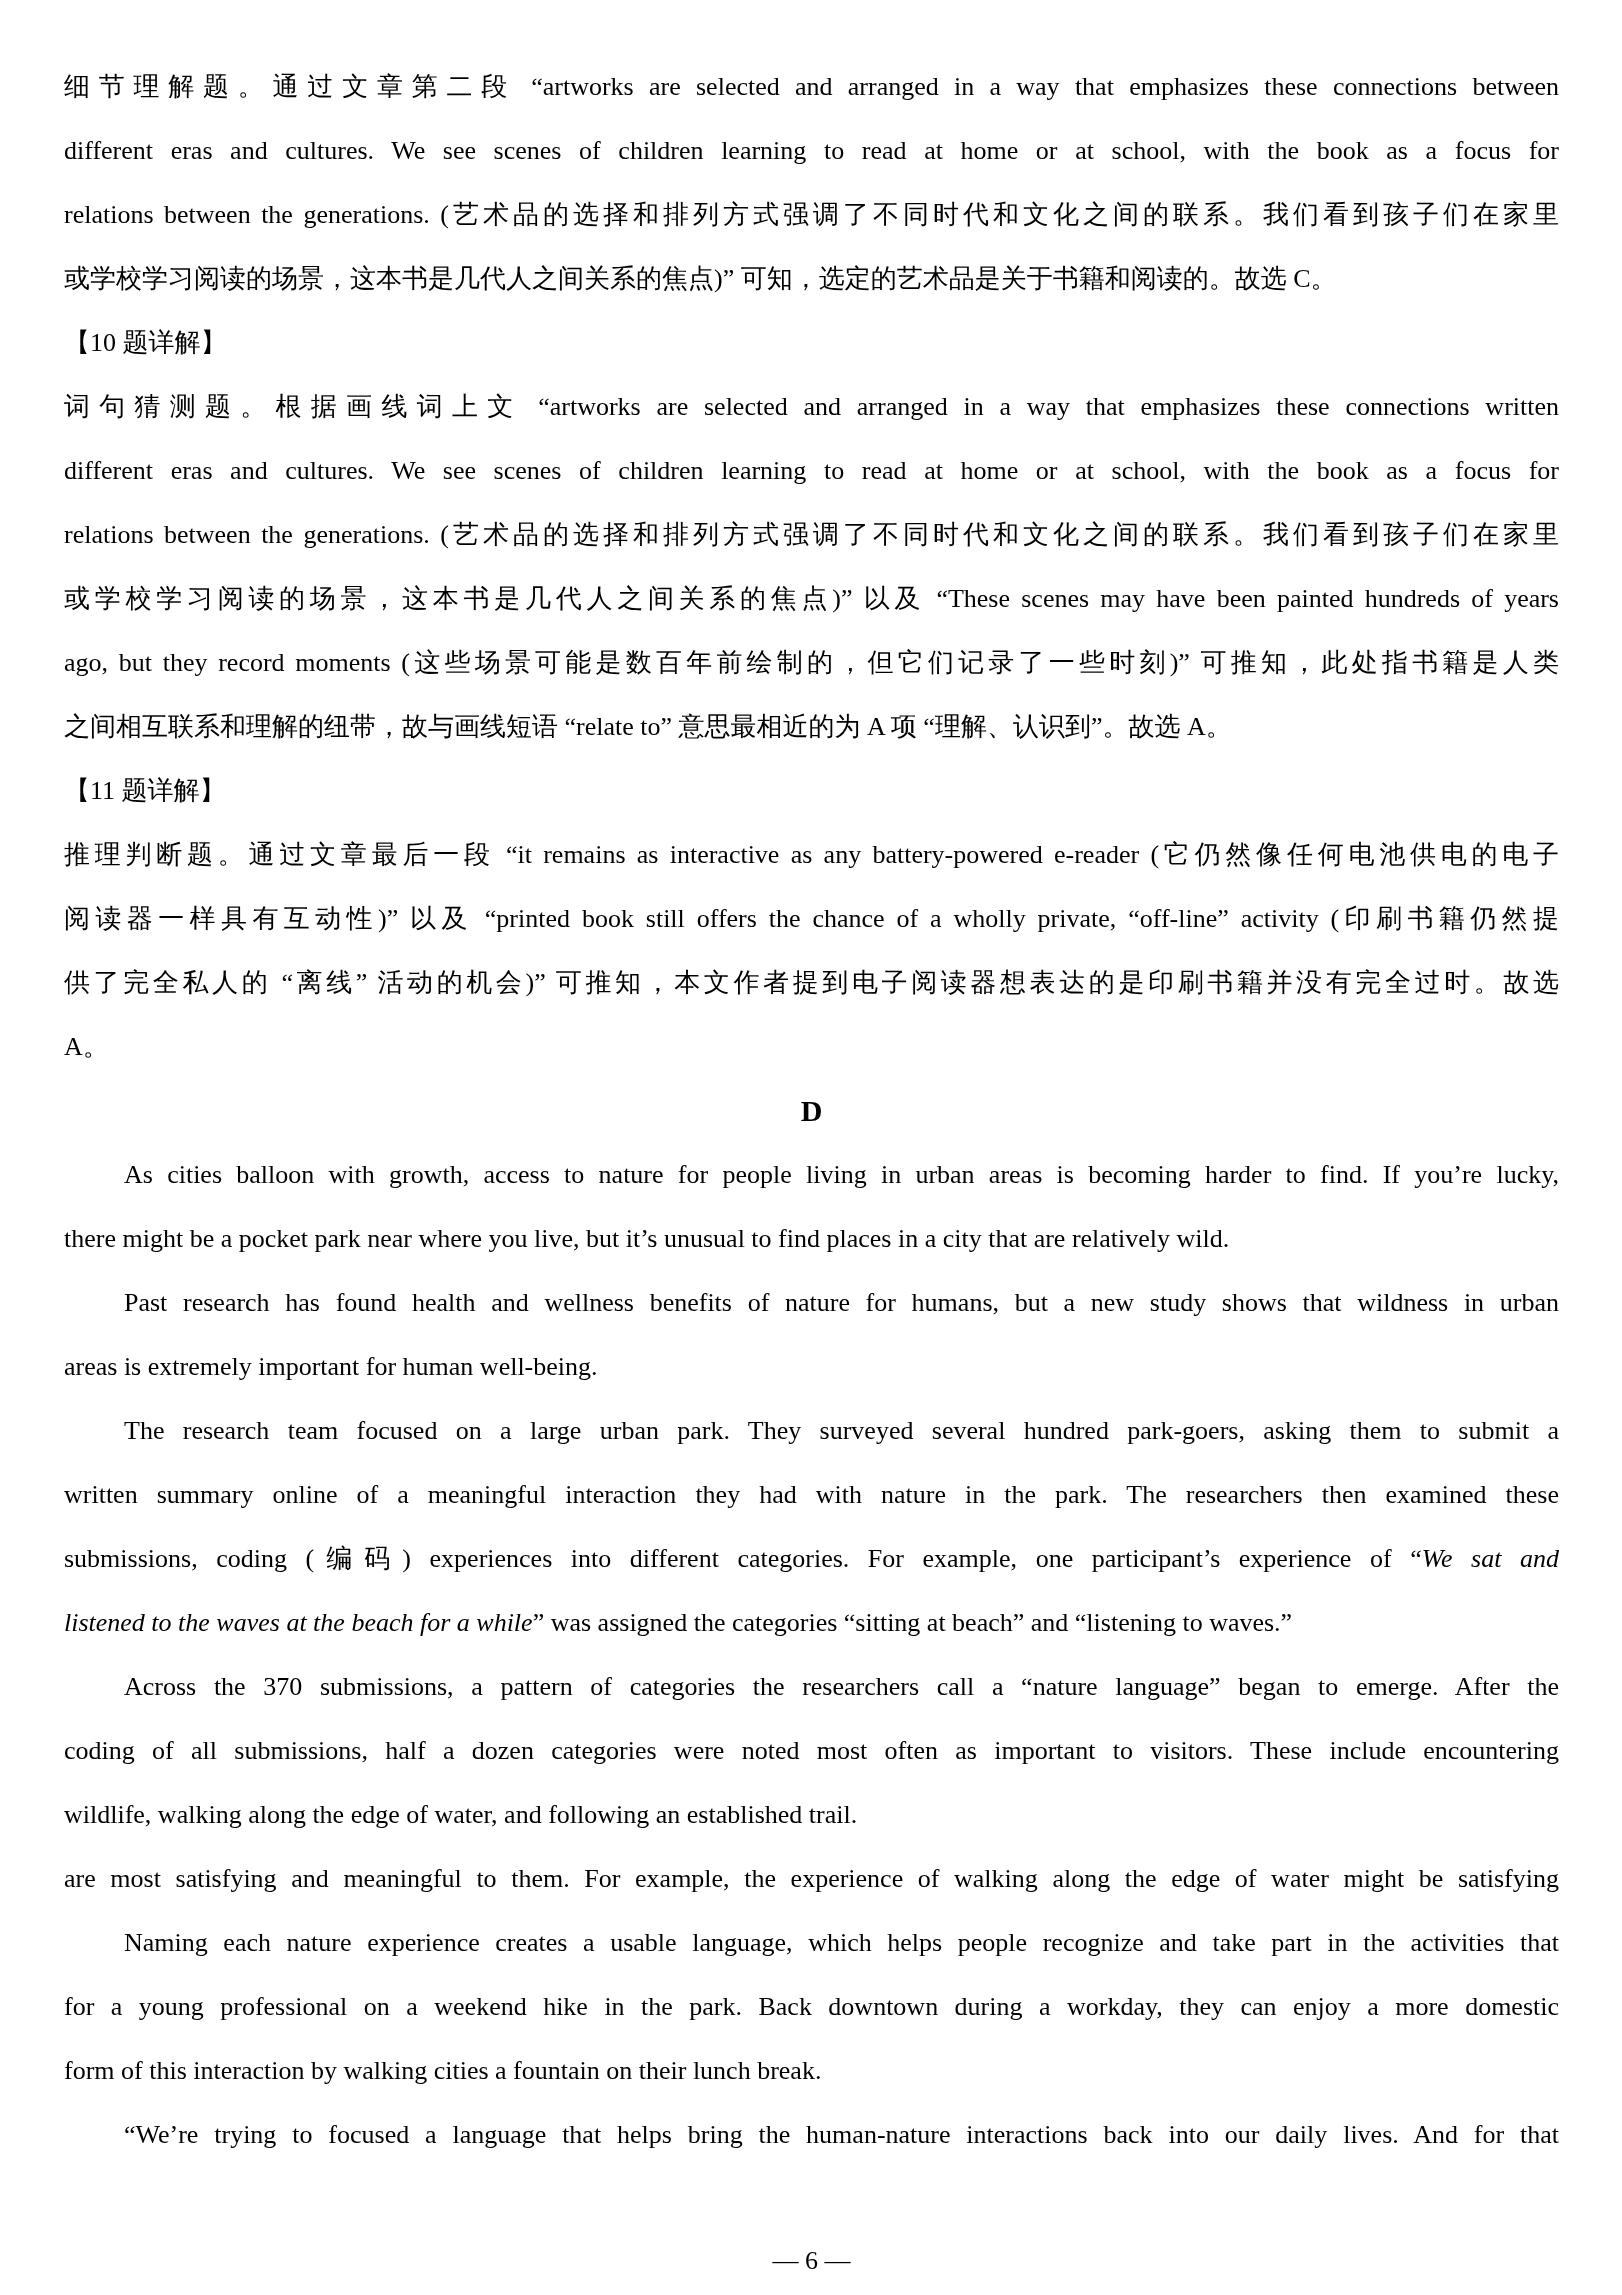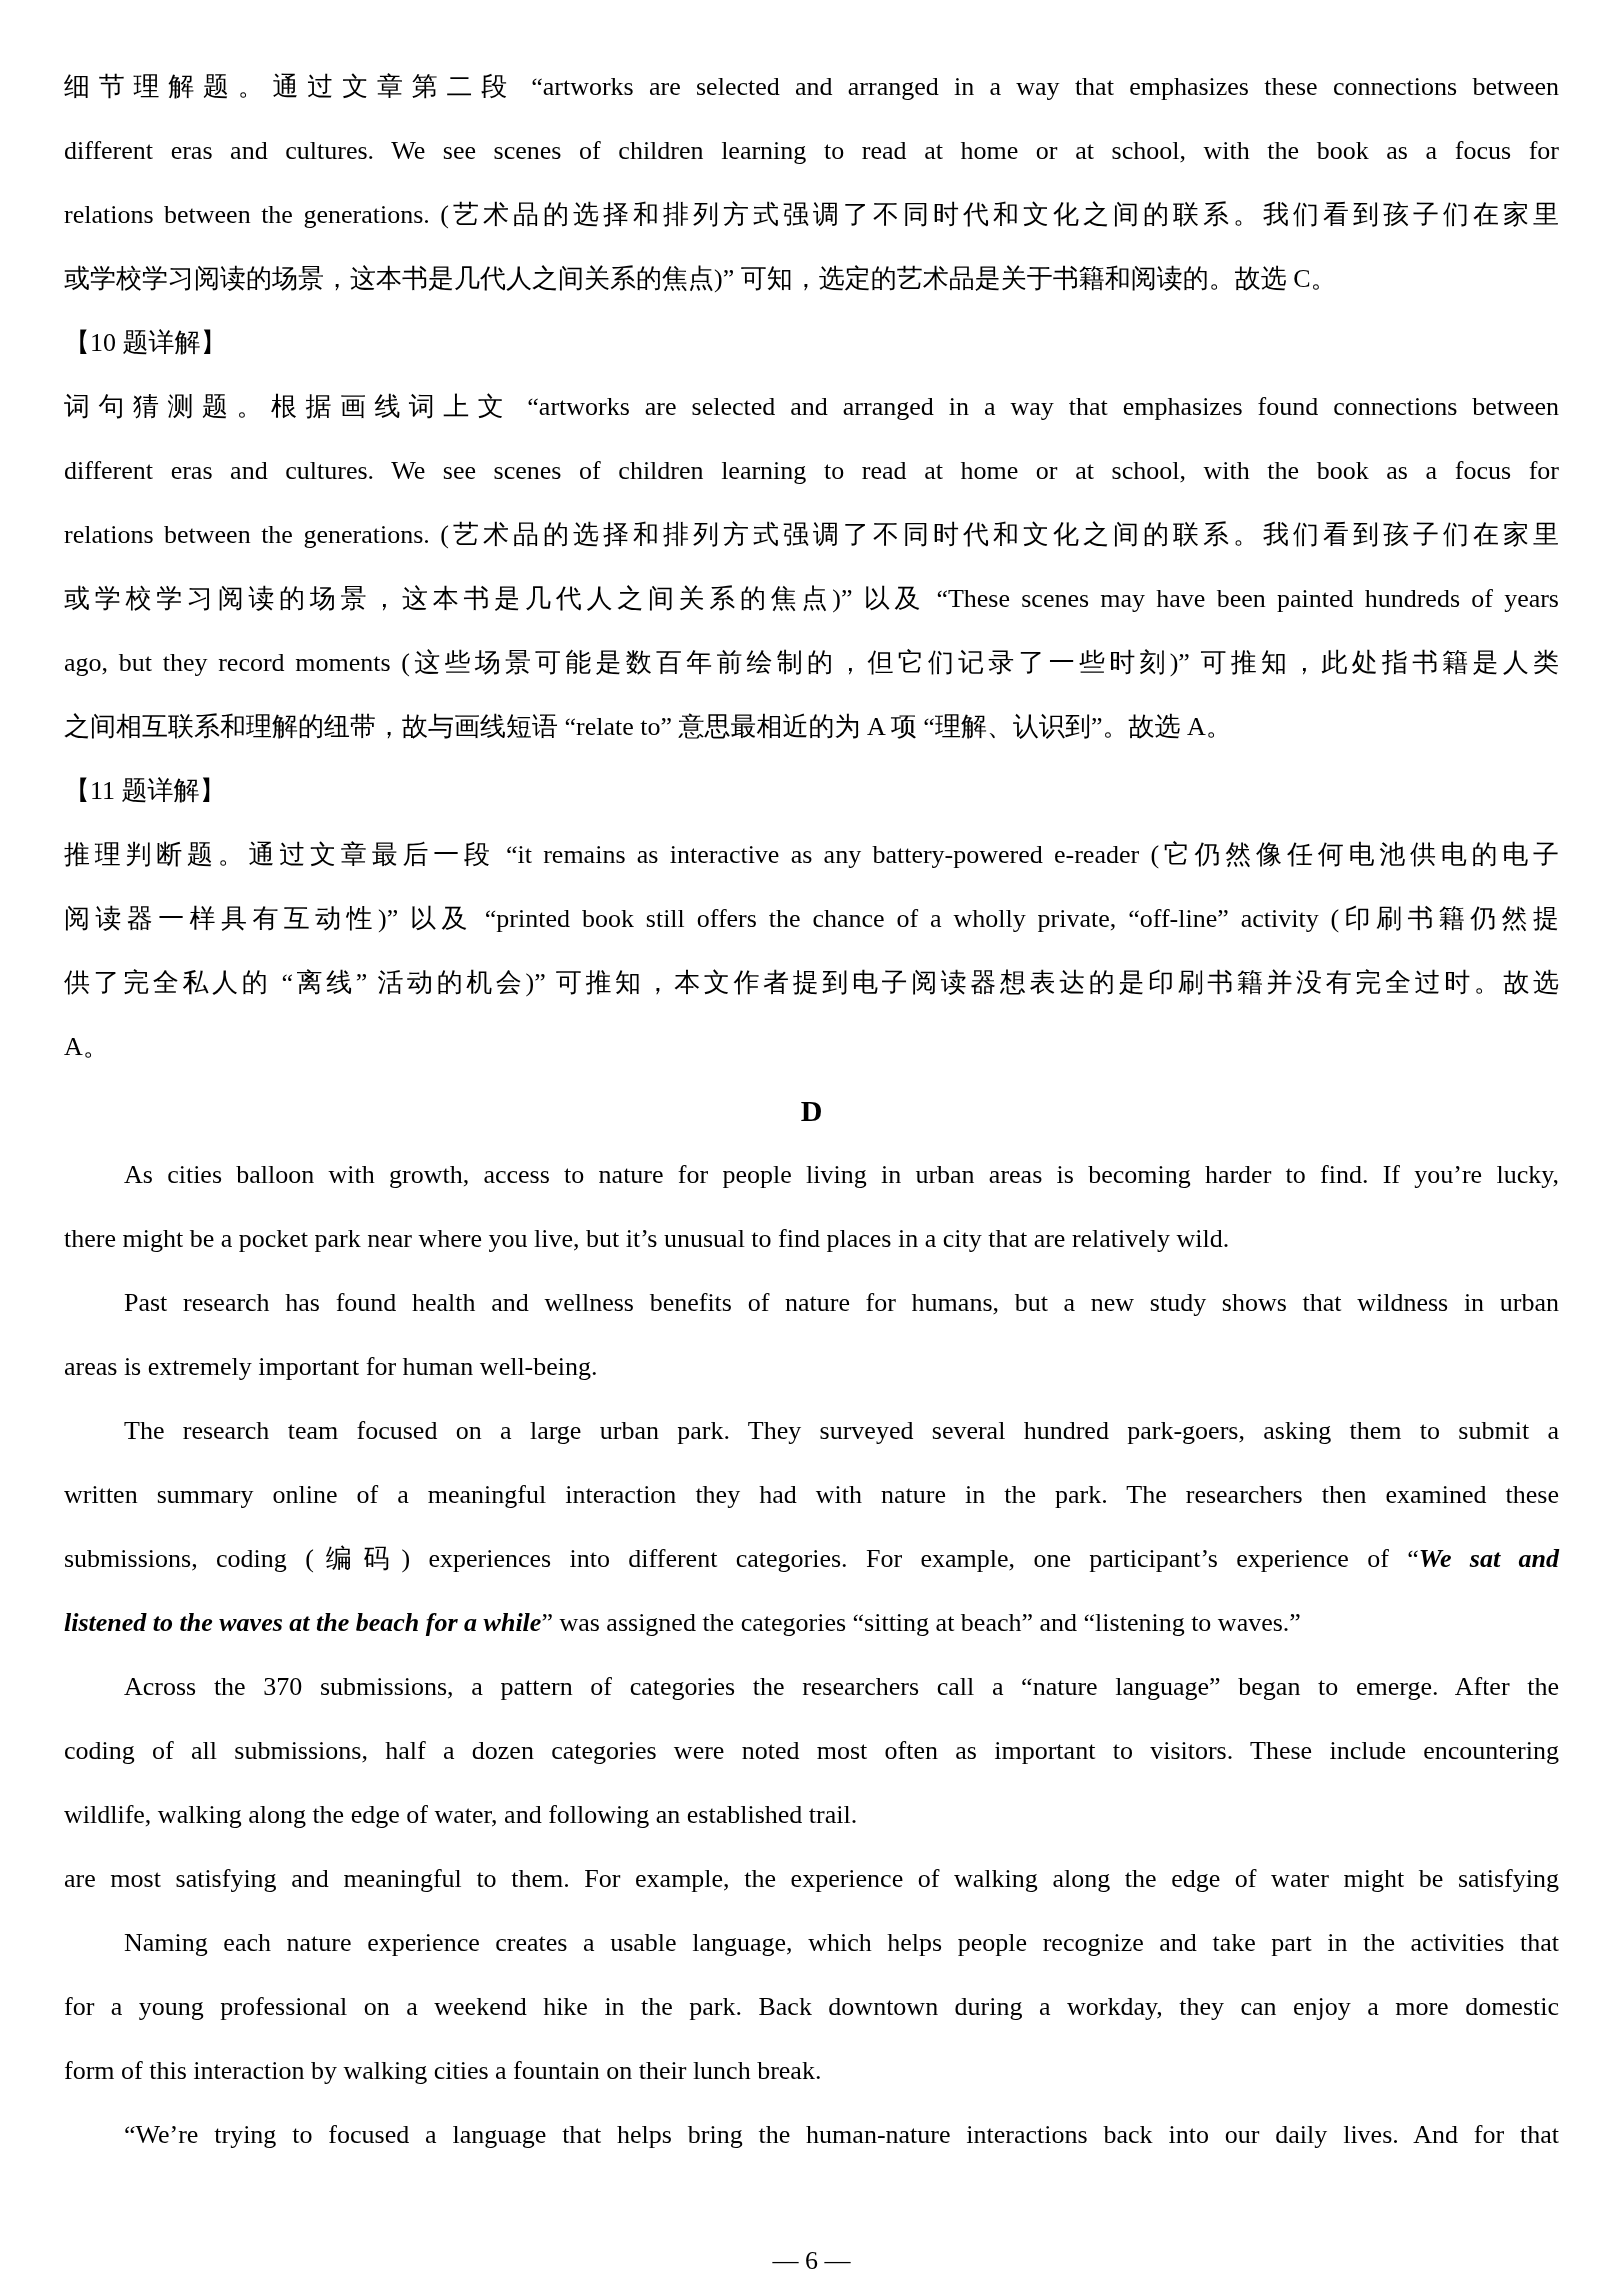--- a/index.html
+++ b/index.html
@@ -25,41 +25,41 @@
     word-break: normal;
   }
   .line.j { text-align-last: justify; }
   .line.ind { text-indent: 60px; }
   .line.heading {
     text-align: center;
     text-align-last: center;
     font-weight: bold;
     font-size: 30px;
   }
-  .it { font-style: italic; font-weight: bold; }
+  .it { font-style: italic; }
   .footer {
     position: absolute;
     left: 0;
     top: 2243px;
     width: 1623px;
     text-align: center;
     font-size: 26px;
     line-height: 36px;
   }
 </style>
 </head>
 <body>
 
 <div class="page">
   <div class="line j">细节理解题。通过文章第二段 “artworks are selected and arranged in a way that emphasizes these connections between</div>
   <div class="line j">different eras and cultures. We see scenes of children learning to read at home or at school, with the book as a focus for</div>
   <div class="line j">relations between the generations. (艺术品的选择和排列方式强调了不同时代和文化之间的联系。我们看到孩子们在家里</div>
   <div class="line">或学校学习阅读的场景，这本书是几代人之间关系的焦点)” 可知，选定的艺术品是关于书籍和阅读的。故选 C。</div>
   <div class="line">【10 题详解】</div>
-  <div class="line j">词句猜测题。根据画线词上文 “artworks are selected and arranged in a way that emphasizes found connections between</div>
+  <div class="line j">词句猜测题。根据画线词上文 “artworks are selected and arranged in a way that emphasizes these connections written</div>
   <div class="line j">different eras and cultures. We see scenes of children learning to read at home or at school, with the book as a focus for</div>
   <div class="line j">relations between the generations. (艺术品的选择和排列方式强调了不同时代和文化之间的联系。我们看到孩子们在家里</div>
   <div class="line j">或学校学习阅读的场景，这本书是几代人之间关系的焦点)” 以及 “These scenes may have been painted hundreds of years</div>
   <div class="line j">ago, but they record moments (这些场景可能是数百年前绘制的，但它们记录了一些时刻)” 可推知，此处指书籍是人类</div>
   <div class="line">之间相互联系和理解的纽带，故与画线短语 “relate to” 意思最相近的为 A 项 “理解、认识到”。故选 A。</div>
   <div class="line">【11 题详解】</div>
   <div class="line j">推理判断题。通过文章最后一段 “it remains as interactive as any battery-powered e-reader (它仍然像任何电池供电的电子</div>
   <div class="line j">阅读器一样具有互动性)” 以及 “printed book still offers the chance of a wholly private, “off-line” activity (印刷书籍仍然提</div>
   <div class="line j">供了完全私人的 “离线” 活动的机会)” 可推知，本文作者提到电子阅读器想表达的是印刷书籍并没有完全过时。故选</div>
   <div class="line">A。</div>

